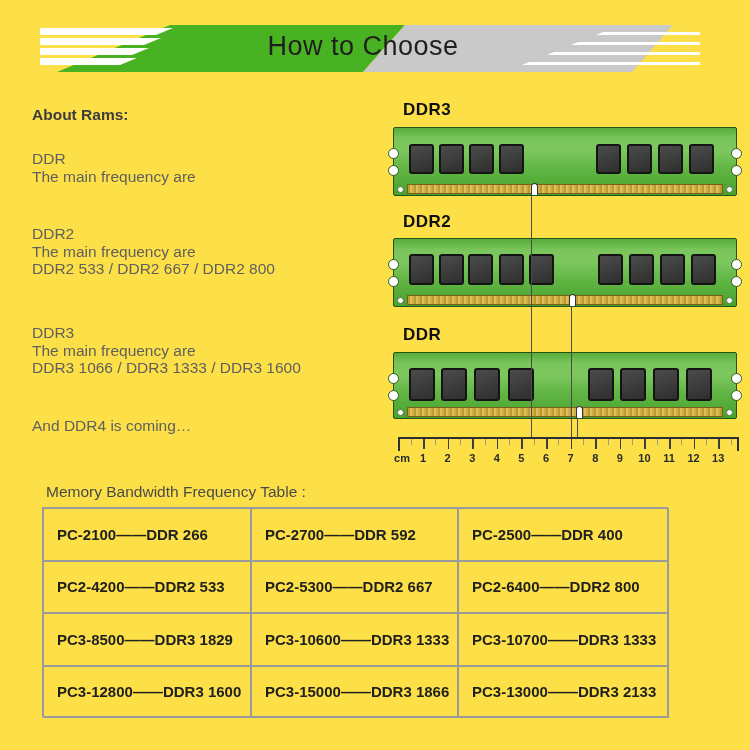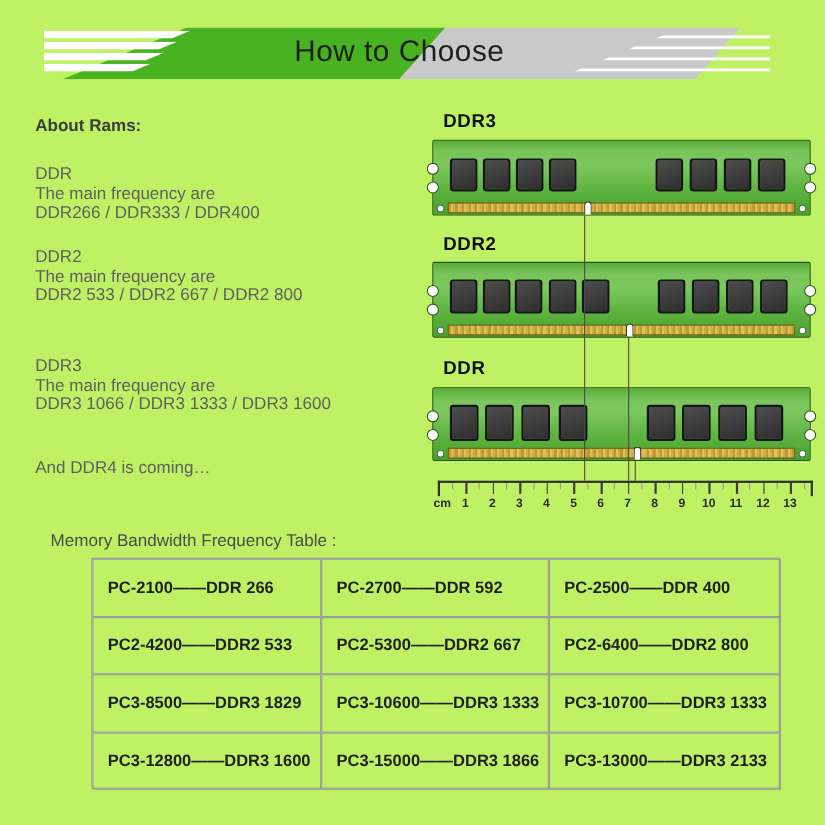--- a/index.html
+++ b/index.html
@@ -1,16 +1,16 @@
 <!DOCTYPE html>
 <html><head>
 <meta charset="utf-8">
 <style>
   html,body{margin:0;padding:0;background:#fff;}
-  #canvas{position:relative;width:750px;height:750px;background:#bef264;overflow:hidden;
+  #canvas{position:relative;width:750px;height:750px;background:#fde047;overflow:hidden;
           font-family:"Liberation Sans",sans-serif;}
   
   .banner-layer{position:absolute;left:0;top:0;width:750px;height:100px;}
   .banner-title{position:absolute;left:230px;top:31px;width:266px;text-align:center;
                 font-size:27px;color:#1f1f1f;letter-spacing:0.5px;}
   
   .about-title{position:absolute;left:32px;top:106px;font-size:15.5px;font-weight:bold;color:#3c3c3c;}
   .ram-sec{position:absolute;left:32px;font-size:15.5px;color:#5f5f5f;line-height:17.5px;}
   .coming{position:absolute;left:32px;top:417px;font-size:15.5px;color:#5f5f5f;}
   
@@ -34,21 +34,21 @@
   .ruler-line{position:absolute;left:0;top:0;width:341px;height:2px;background:#2e2e2e;}
   .ruler-cap{position:absolute;top:0;width:2px;height:14px;background:#2e2e2e;}
   .tick-major{position:absolute;top:2px;width:1.5px;height:10px;background:#3d3d3d;}
   .tick-minor{position:absolute;top:2px;width:1px;height:6px;background:#999;}
   .tick-label{position:absolute;top:15px;width:20px;text-align:center;font-size:11px;
               font-weight:bold;color:#2a2a2a;}
   
   .table-title{position:absolute;left:46px;top:483px;font-size:15.5px;color:#4a4a4a;}
   #freq-table{position:absolute;left:42px;top:507px;width:626px;height:210px;
               display:grid;grid-template-columns:208px 207px 211px;grid-auto-rows:52.5px;
-              border:1px solid #9b9b9b;box-sizing:border-box;margin-left:41px;}
+              border:1px solid #9b9b9b;box-sizing:border-box;}
   .cell{border:1px solid #9b9b9b;display:flex;align-items:center;padding-left:13px;
         font-size:15px;font-weight:bold;color:#1f1f1f;box-sizing:border-box;white-space:nowrap;}
 </style>
 </head>
 <body>
 
 <div id="canvas">
 
   <div>
     <div class="banner-layer" style="background:#49b222;clip-path:polygon(170px 25px,405px 25px,363px 72px,57px 72px);"></div>
@@ -62,21 +62,20 @@
     <div class="banner-layer" style="background:#fff;clip-path:polygon(554px 52px,700px 52px,700px 55px,547px 55px);"></div>
     <div class="banner-layer" style="background:#fff;clip-path:polygon(529px 62px,700px 62px,700px 65px,522px 65px);"></div>
     <div class="banner-title">How to Choose</div>
   </div>
 
   <div class="about-title">About Rams:</div>
   <div id="about-sections">
       <div class="ram-sec" style="top: 150px;">
         <div>DDR</div>
         <div>The main frequency are</div>
-        <div>DDR266 / DDR333 / DDR400</div>
       </div>
       <div class="ram-sec" style="top: 225px;">
         <div>DDR2</div>
         <div>The main frequency are</div>
         <div>DDR2 533 / DDR2 667 / DDR2 800</div>
       </div>
       <div class="ram-sec" style="top: 324px;">
         <div>DDR3</div>
         <div>The main frequency are</div>
         <div>DDR3 1066 / DDR3 1333 / DDR3 1600</div>

